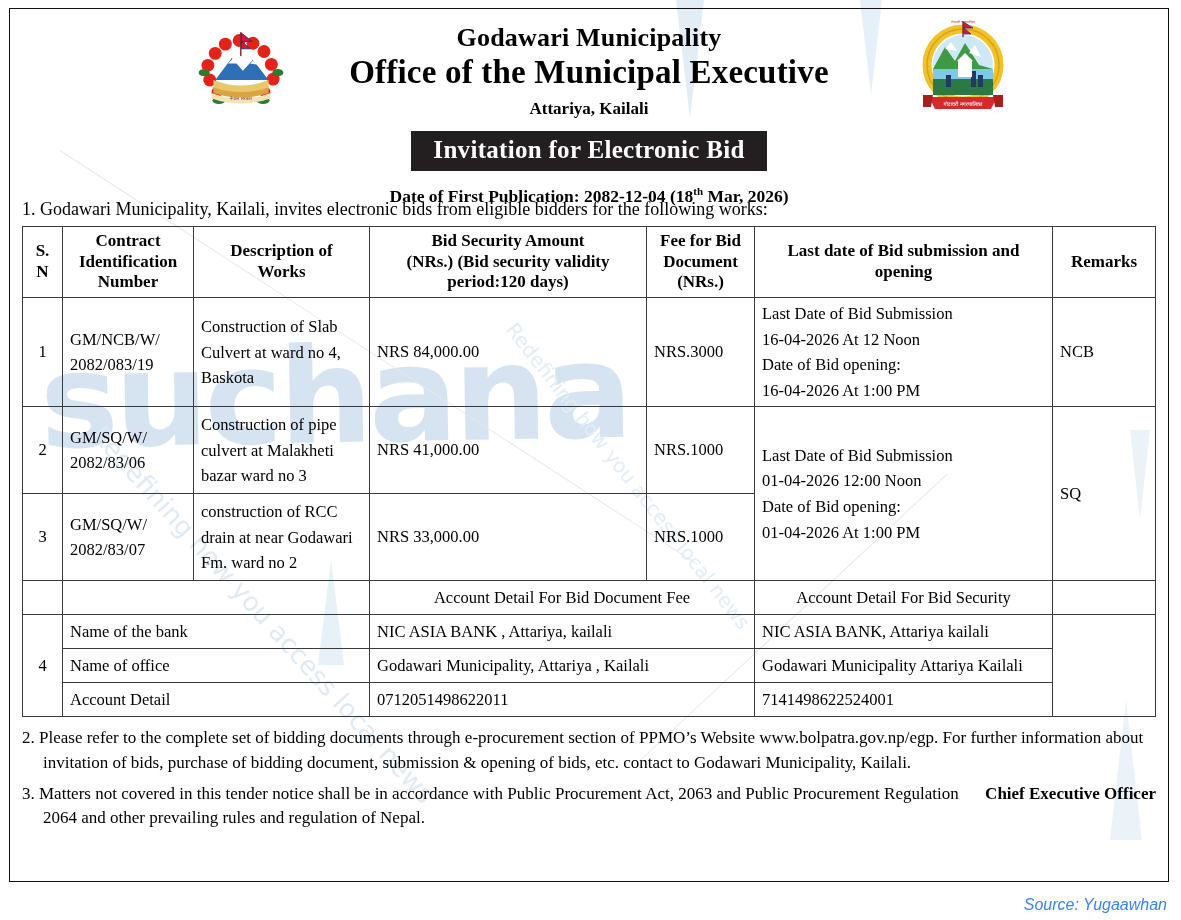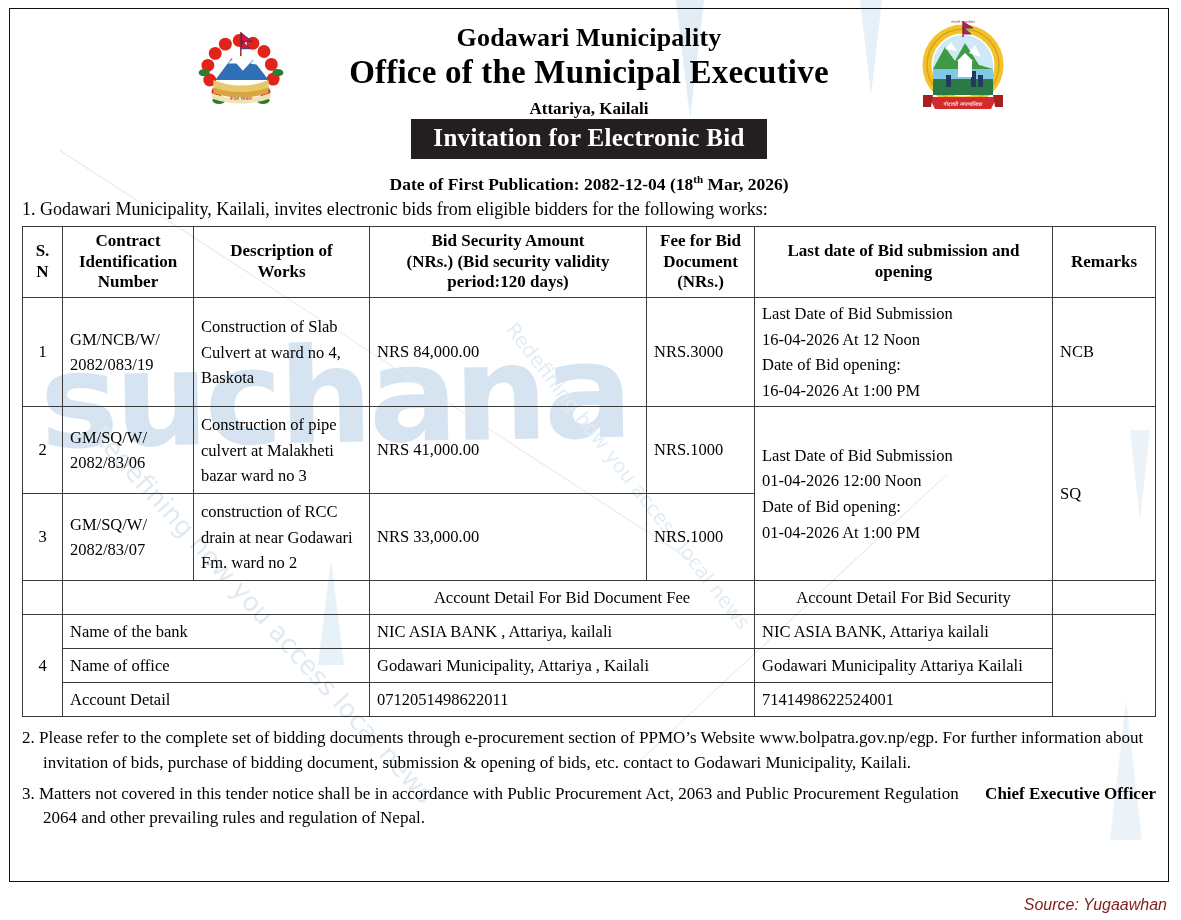--- a/index.html
+++ b/index.html
@@ -153,21 +153,21 @@
     font-size: 33px;
     font-weight: 700;
     line-height: 1.2;
     letter-spacing: .2px;
   }
   .org-place {
     font-size: 17px;
     font-weight: 700;
     margin-top: 7px;
   }
-  .banner-wrap { text-align: center; }
+  .banner-wrap { text-align: center; margin-top: 12px; }
   .banner {
     display: inline-block;
     background: #231f20;
     color: #ffffff;
     font-size: 25px;
     font-weight: 700;
     padding: 5px 22px 7px 22px;
     letter-spacing: .3px;
   }
   .pubdate {
@@ -252,21 +252,21 @@
   .note-row { overflow: hidden; }
 
   
   .source {
     position: absolute;
     right: 14px;
     bottom: 6px;
     font-family: "Liberation Sans", sans-serif;
     font-style: italic;
     font-size: 16px;
-    color: #7f1d1d;
+    color: #3b82f6;
     z-index: 3;
   }
 </style>
 </head>
 <body>
 
 <div class="wm-layer">
   <div class="wm-suchana">suchana</div>
   <div class="wm-tag">Redefining how you access local news</div>
   <div class="wm-tag2">Redefining how you access local news</div>

